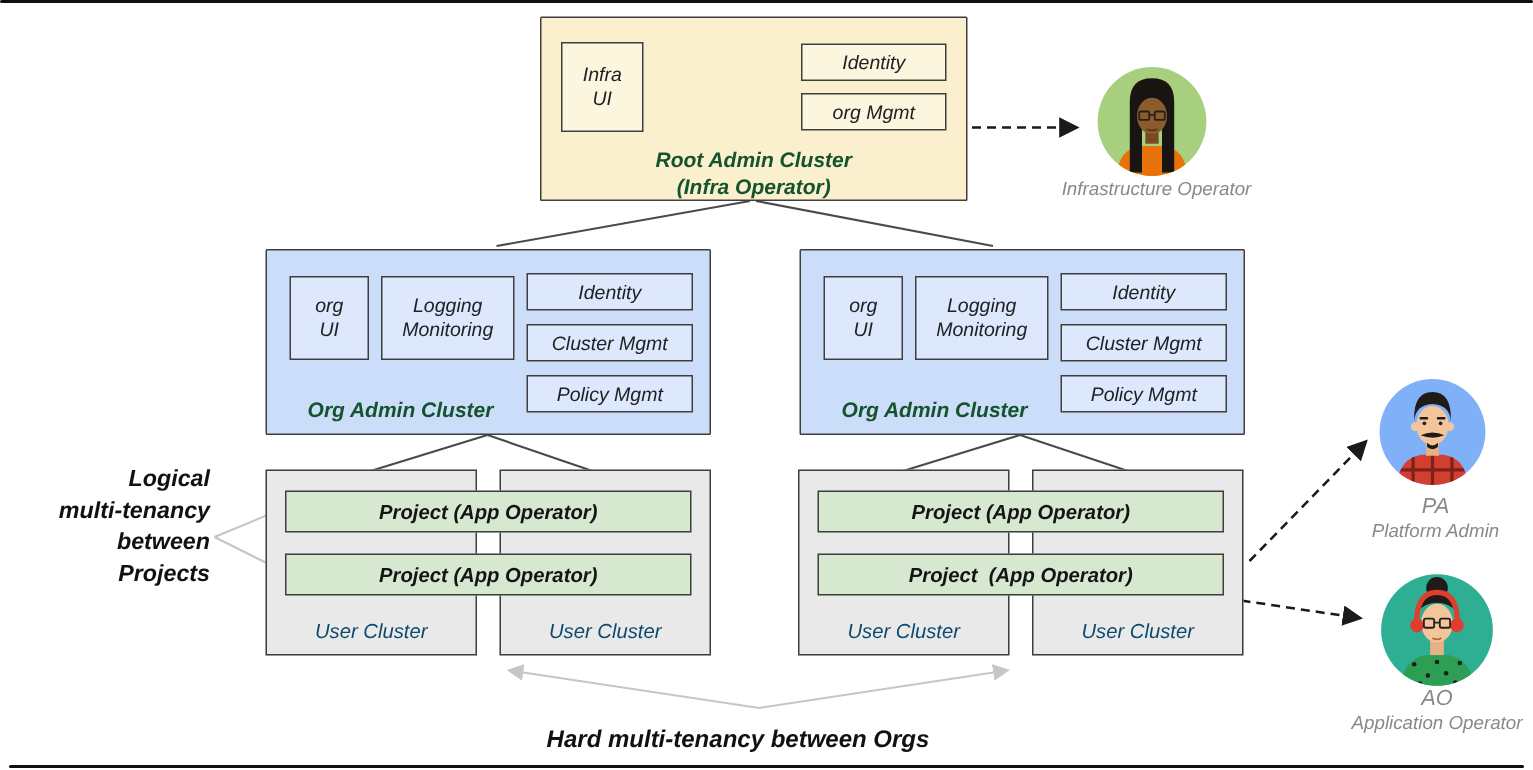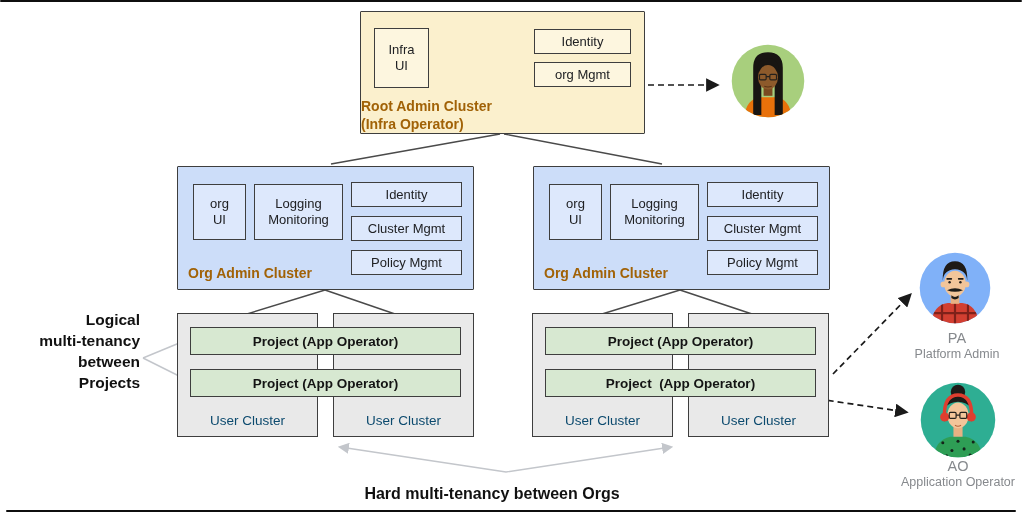--- a/index.html
+++ b/index.html
@@ -1,34 +1,34 @@
 <!DOCTYPE html>
 <html><head>
 <meta charset="utf-8">
 <style>
   html,body{margin:0;padding:0;background:#fff;}
   .page{position:relative;width:1022px;height:513px;background:#ffffff;overflow:hidden;
-        font-family:"Liberation Sans","DejaVu Sans",sans-serif;color:#1d1d1d;}
+        font-family:"Liberation Sans","DejaVu Sans",sans-serif;color:#1d1d1d;font-style:italic;}
   .edge{position:absolute;height:2px;background:#0f0f0f;border-radius:2px;}
   .edge-top{left:0;right:0;top:0;}
   .edge-bottom{left:6px;right:6px;bottom:1px;}
 
   .cluster{position:absolute;border:1.6px solid #3e3e3e;border-radius:1px;box-sizing:border-box;}
   .root-cluster{left:360px;top:11px;width:285px;height:123px;background:#FBF0CD;}
   .org-cluster{top:166px;width:297px;height:124px;background:#CCDDF9;}
   .org-left{left:177px;} .org-right{left:533px;}
 
   .inner{position:absolute;border:1.4px solid #3e3e3e;box-sizing:border-box;
          display:flex;align-items:center;justify-content:center;text-align:center;
          font-size:13px;line-height:1.22;white-space:pre-line;color:#202124;}
   .root-inner{background:#FDF6DF;}
   .org-inner{background:#DDE8FC;}
 
-  .cluster-title{position:absolute;font-weight:bold;font-size:14px;
-                 white-space:pre-line;line-height:1.3;color:#a16207;}
+  .cluster-title{position:absolute;font-weight:bold;font-size:14px;text-align:center;
+                 white-space:pre-line;line-height:1.3;color:#14532d;}
   .root-title{left:0;right:0;top:85px;}
   .org-title{left:10px;width:158px;top:97px;}
 
   .uc-group{position:absolute;top:313px;width:297px;height:124px;}
   .uc-left{left:177px;} .uc-right{left:532px;}
   .uc-box{position:absolute;top:0;width:141px;height:124px;background:#E9E9E9;
           border:1.6px solid #3e3e3e;box-sizing:border-box;}
   .uc-a{left:0;} .uc-b{left:156px;}
   .project-bar{position:absolute;left:13px;width:271px;height:28px;background:#D7E8D1;
                border:1.5px solid #3e3e3e;box-sizing:border-box;display:flex;align-items:center;
@@ -149,20 +149,21 @@
       <rect x="44" y="56" width="12" height="14" fill="#7A4A21"></rect>
       <ellipse cx="50" cy="45" rx="13.5" ry="16.5" fill="#8D5A2B"></ellipse>
       <path d="M35,37 Q36,19 50,19 Q64,19 65,37 Q57,27 50,27 Q43,27 35,37 Z" fill="#181512"></path>
       <rect x="38.5" y="41" width="9" height="7.5" rx="1.5" fill="none" stroke="#24201c" stroke-width="1.6"></rect>
       <rect x="52.5" y="41" width="9" height="7.5" rx="1.5" fill="none" stroke="#24201c" stroke-width="1.6"></rect>
       <line x1="47.5" y1="44" x2="52.5" y2="44" stroke="#24201c" stroke-width="1.6"></line>
       <path d="M45,57 Q50,59 55,57" fill="none" stroke="#5b3415" stroke-width="1.4"></path>
     </g>
   </svg>
   <div class="persona-label" style="left:681px;top:119px;">
+    <div class="persona-role">Infrastructure Operator</div>
   </div>
 
   <svg class="avatar" style="left:919px;top:252px;" width="72" height="72" viewBox="0 0 100 100">
     <defs>
         <clipPath id="cPA">
           <circle cx="50" cy="50" r="49"></circle>
         </clipPath>
           <clipPath id="cPAshirt">
           <path d="M17,100 Q19,74 40,71 L60,71 Q81,74 83,100 Z"></path>
         </clipPath>

